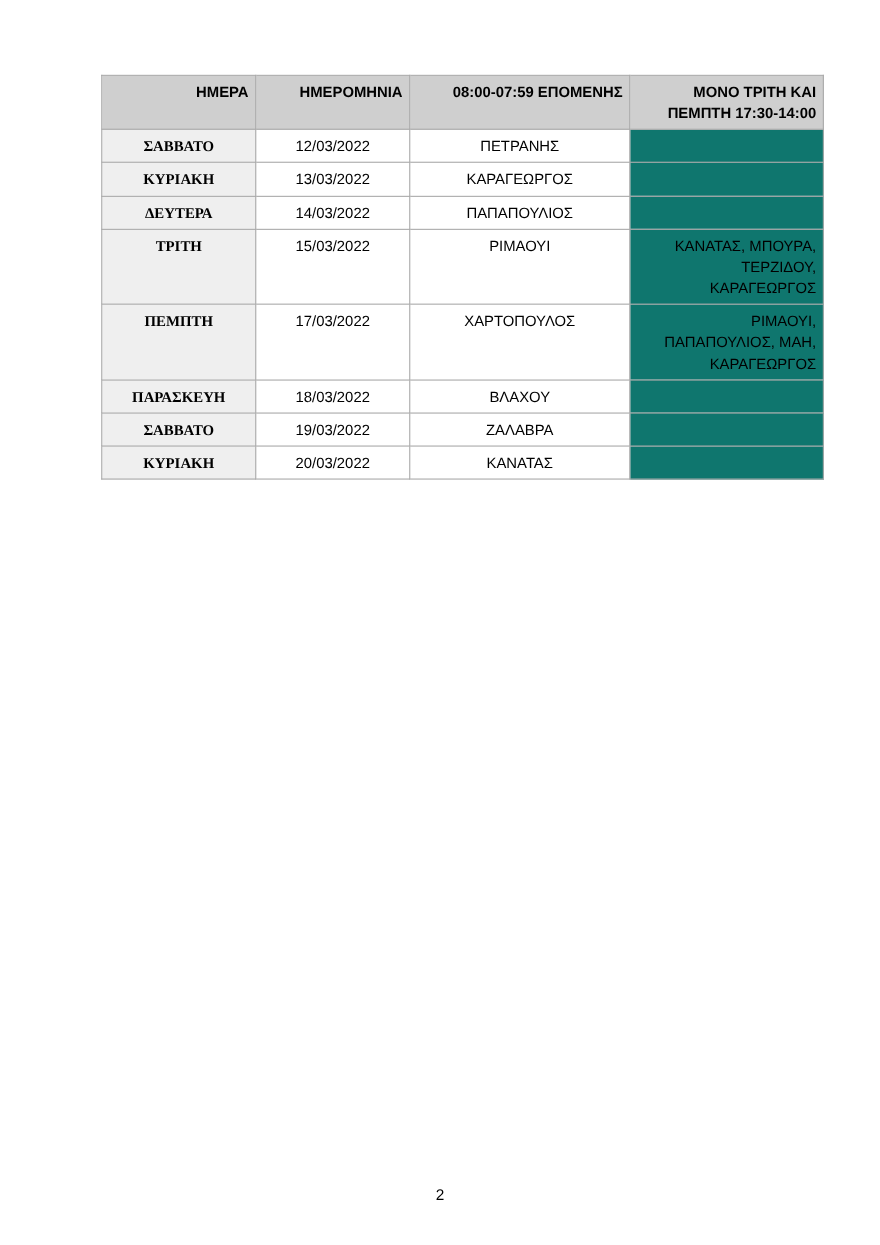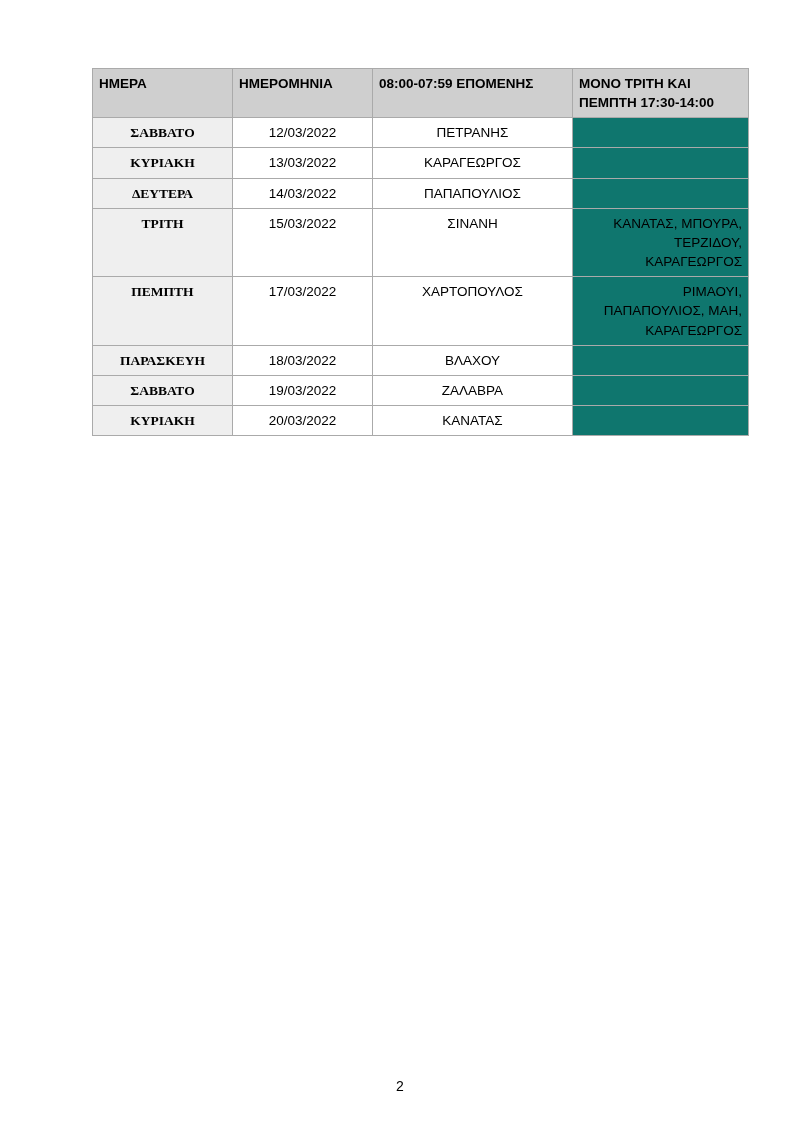--- a/index.html
+++ b/index.html
@@ -37,21 +37,21 @@
   }
   table.schedule td {
     border: 1px solid #aaaaaa;
     padding: 5px 6px;
     vertical-align: top;
     line-height: 1.42;
   }
   thead td {
     background: #cfcfcf;
     font-weight: bold;
-    text-align: left;
+    text-align: right;
     vertical-align: top;
   }
   col.c-day { width: 140px; }
   col.c-date { width: 140px; }
   col.c-shift { width: 200px; }
   col.c-extra { width: 176px; }
 
   td.day {
     font-weight: bold;
     text-align: center;
@@ -119,21 +119,21 @@
         </tr>
         <tr>
           <td class="day">ΔΕΥΤΕΡΑ</td>
           <td class="date">14/03/2022</td>
           <td class="shift">ΠΑΠΑΠΟΥΛΙΟΣ</td>
           <td class="extra"></td>
         </tr>
         <tr>
           <td class="day">ΤΡΙΤΗ</td>
           <td class="date">15/03/2022</td>
-          <td class="shift">ΣΙΝΑΝΗ</td>
+          <td class="shift">ΡΙΜΑΟΥΙ</td>
           <td class="extra">ΚΑΝΑΤΑΣ, ΜΠΟΥΡΑ, ΤΕΡΖΙΔΟΥ, ΚΑΡΑΓΕΩΡΓΟΣ</td>
         </tr>
         <tr>
           <td class="day">ΠΕΜΠΤΗ</td>
           <td class="date">17/03/2022</td>
           <td class="shift">ΧΑΡΤΟΠΟΥΛΟΣ</td>
           <td class="extra">ΡΙΜΑΟΥΙ, ΠΑΠΑΠΟΥΛΙΟΣ, ΜΑΗ, ΚΑΡΑΓΕΩΡΓΟΣ</td>
         </tr>
         <tr>
           <td class="day">ΠΑΡΑΣΚΕΥΗ</td>

